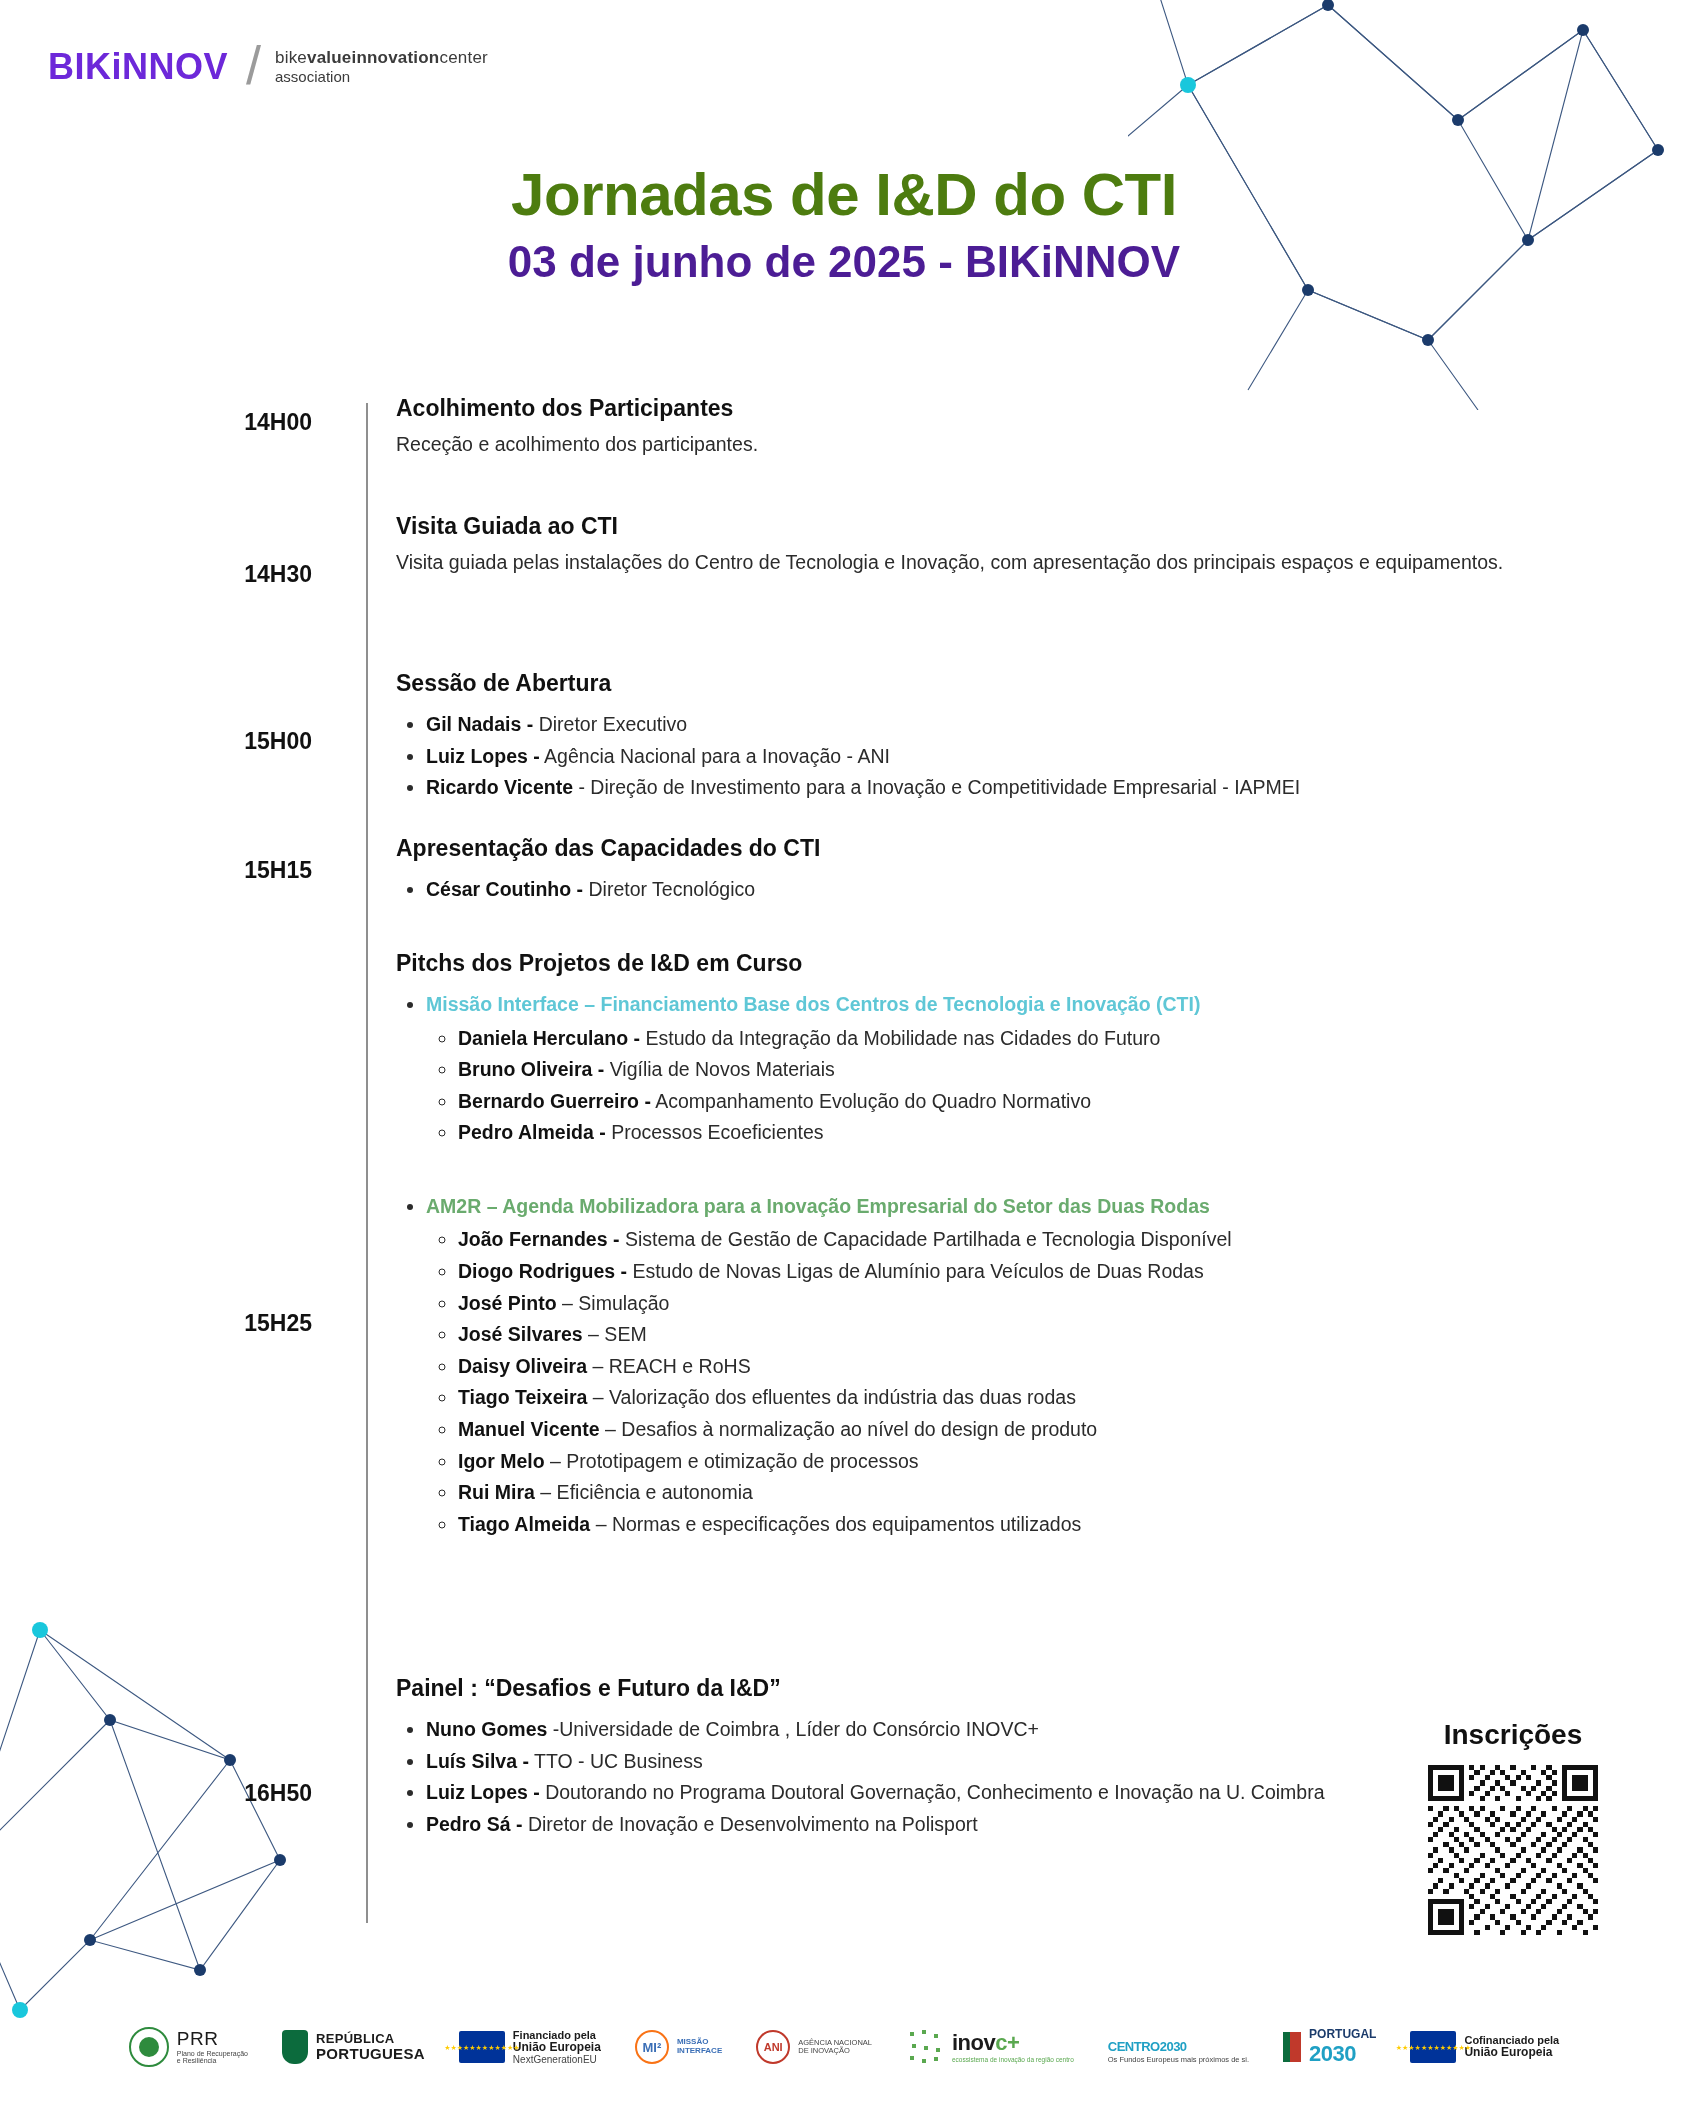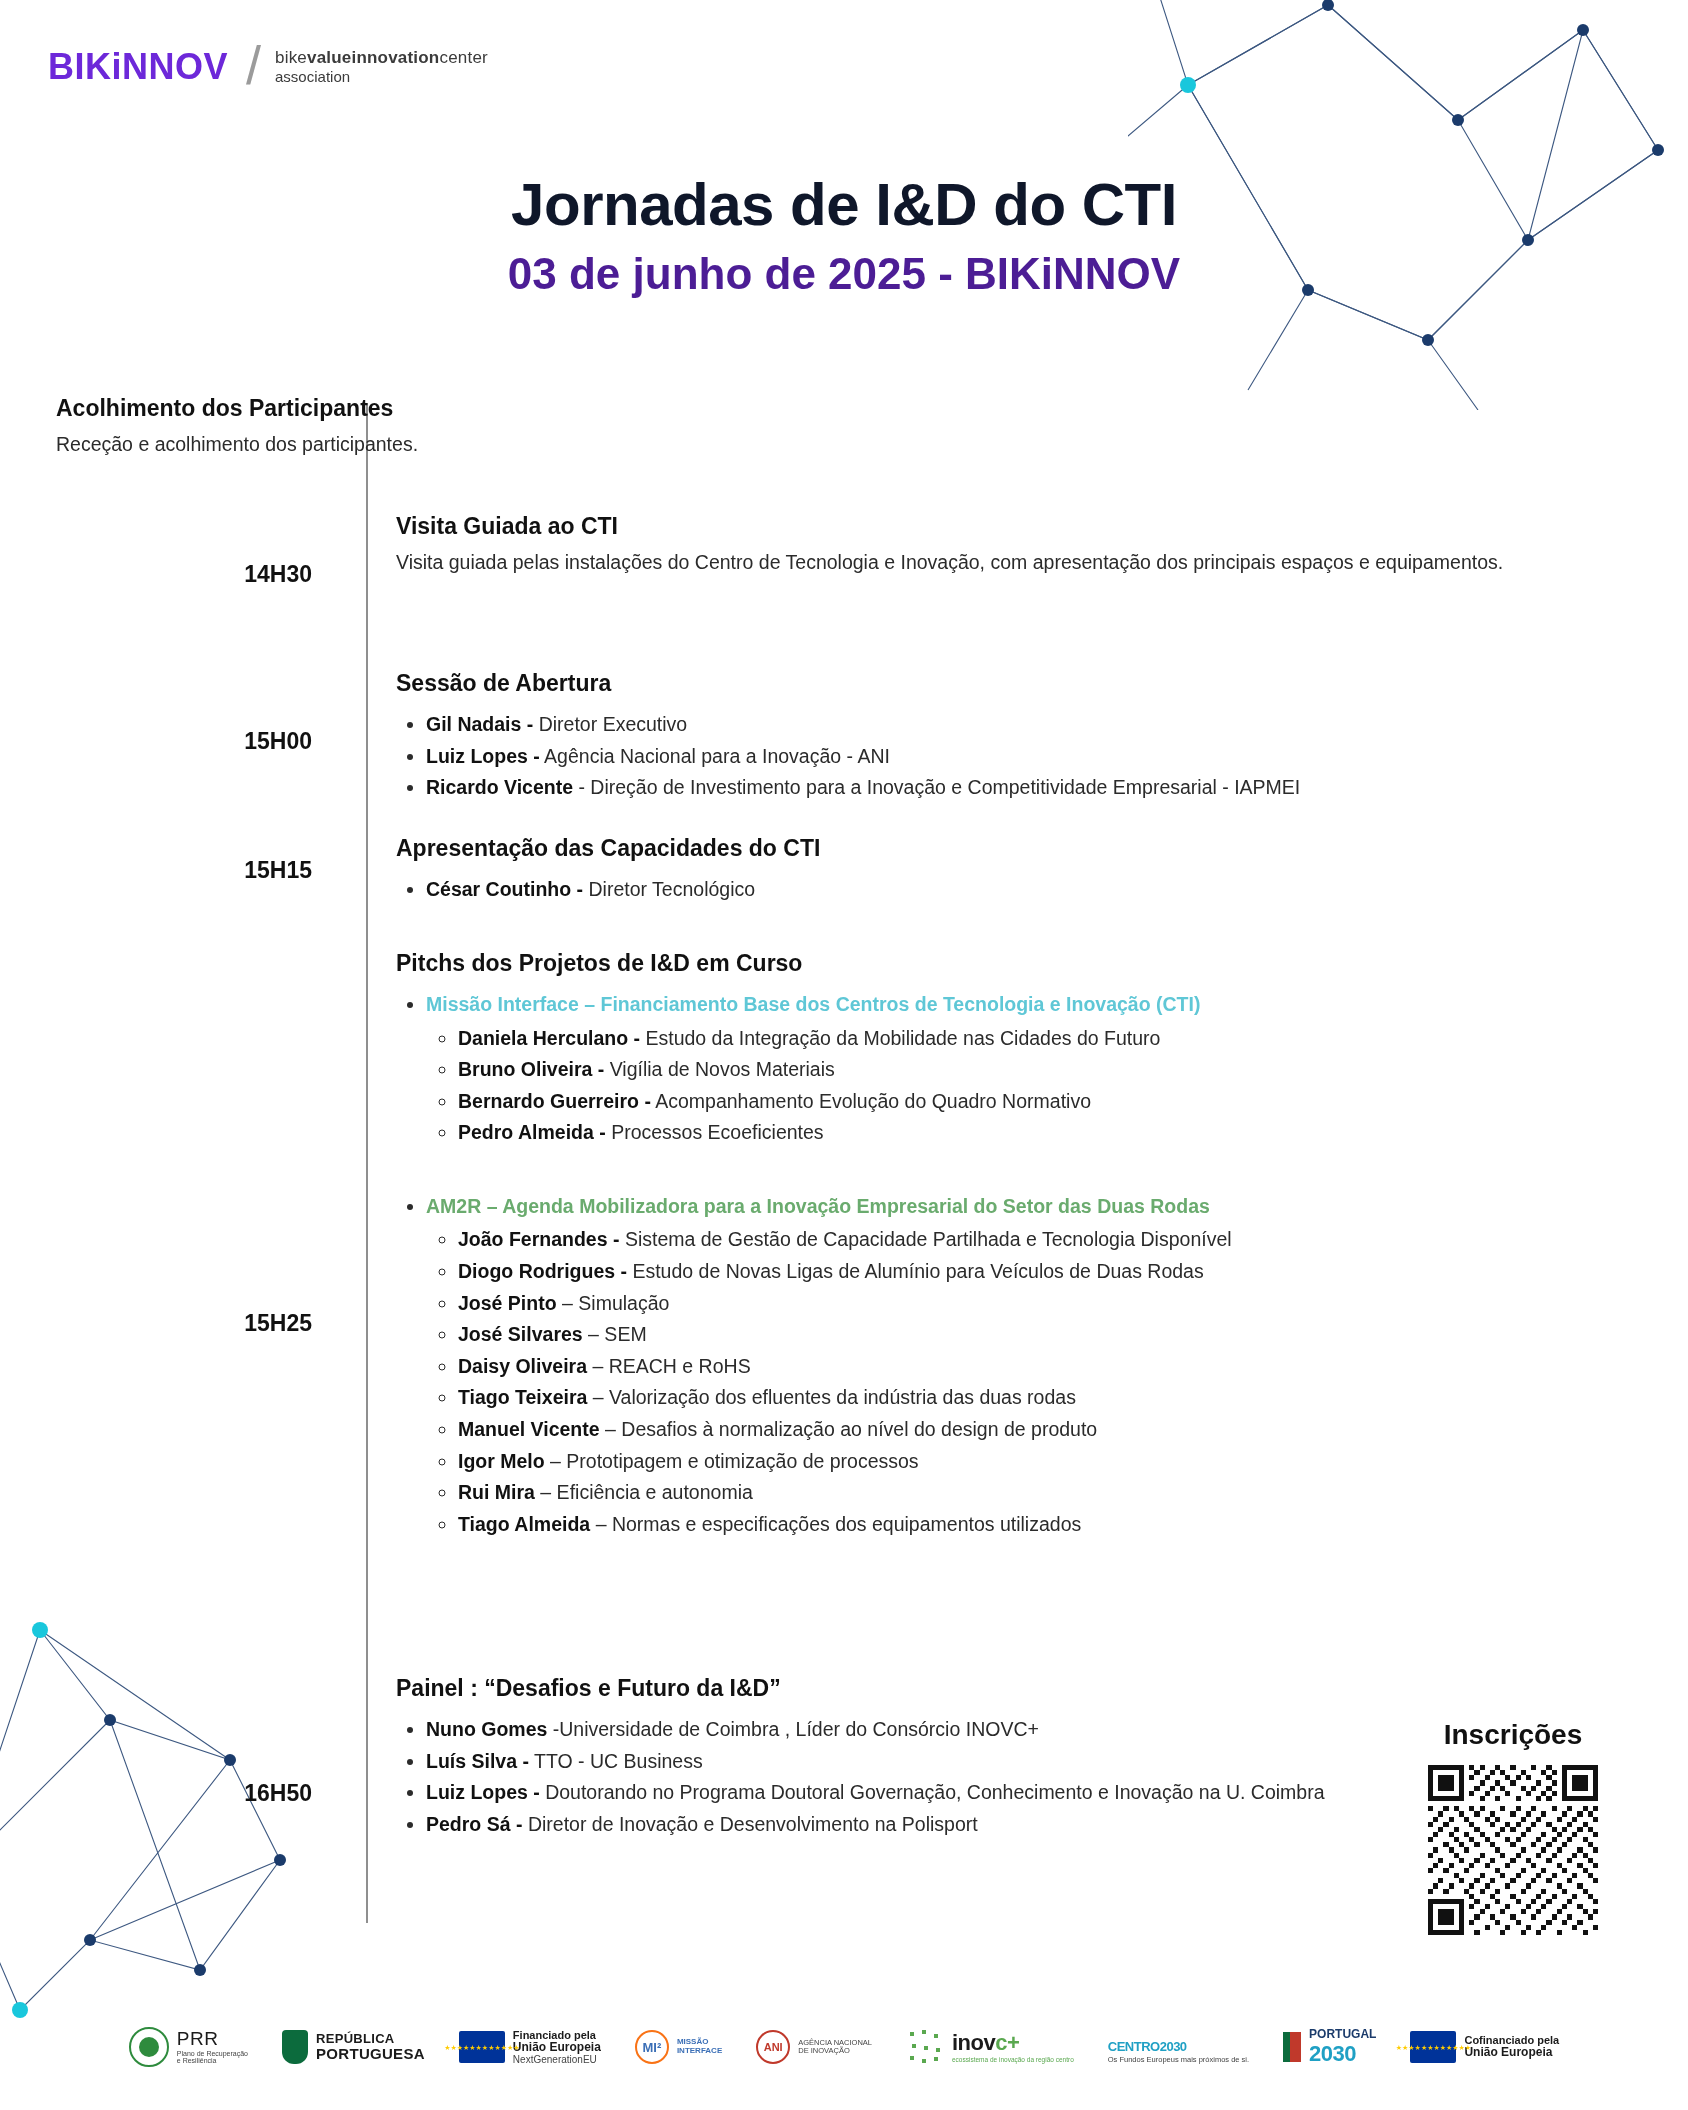--- a/index.html
+++ b/index.html
@@ -34,22 +34,22 @@
     margin: 0 14px 0 18px; line-height: 1;
     transform: translateY(-2px);
   }
   .logo-sub { line-height: 1.25; }
   .logo-sub .l1 { font-size: 17px; color: #3b3b3b; letter-spacing: .2px; }
   .logo-sub .l1 b { font-weight: bold; }
   .logo-sub .l2 { font-size: 15px; color: #3b3b3b; }
 
   .title-wrap { position: absolute; left: 0; right: 0; top: 160px; text-align: center; }
   .title {
-    font-size: 60px; font-weight: bold; letter-spacing: -0.5px; color: #0f172a;
-    margin: 10px;
+    font-size: 60px; font-weight: bold; letter-spacing: -0.5px; color: #4d7c0f;
+    margin: 0;
   }
   .subtitle {
     font-size: 44px; font-weight: bold; color: #4c1d95; margin: 8px 0 0 0;
   }
 
   
   .agenda {
     position: absolute;
     left: 0; top: 395px;
     width: 1688px;
@@ -263,20 +263,21 @@
 
 <div class="title-wrap">
   <h1 class="title">Jornadas de I&amp;D do CTI</h1>
   <div class="subtitle">03 de junho de 2025 - BIKiNNOV</div>
 </div>
 
 <div class="agenda">
   <div class="vline"></div>
 
   <div class="row r1">
+    <div class="time-col t1">14H00</div>
     <div class="content-col">
       <div class="sess-title">Acolhimento dos Participantes</div>
       <p class="sess-desc">Receção e acolhimento dos participantes.</p>
     </div>
   </div>
 
   <div class="row r2">
     <div class="time-col t2">14H30</div>
     <div class="content-col">
       <div class="sess-title">Visita Guiada ao CTI</div>

